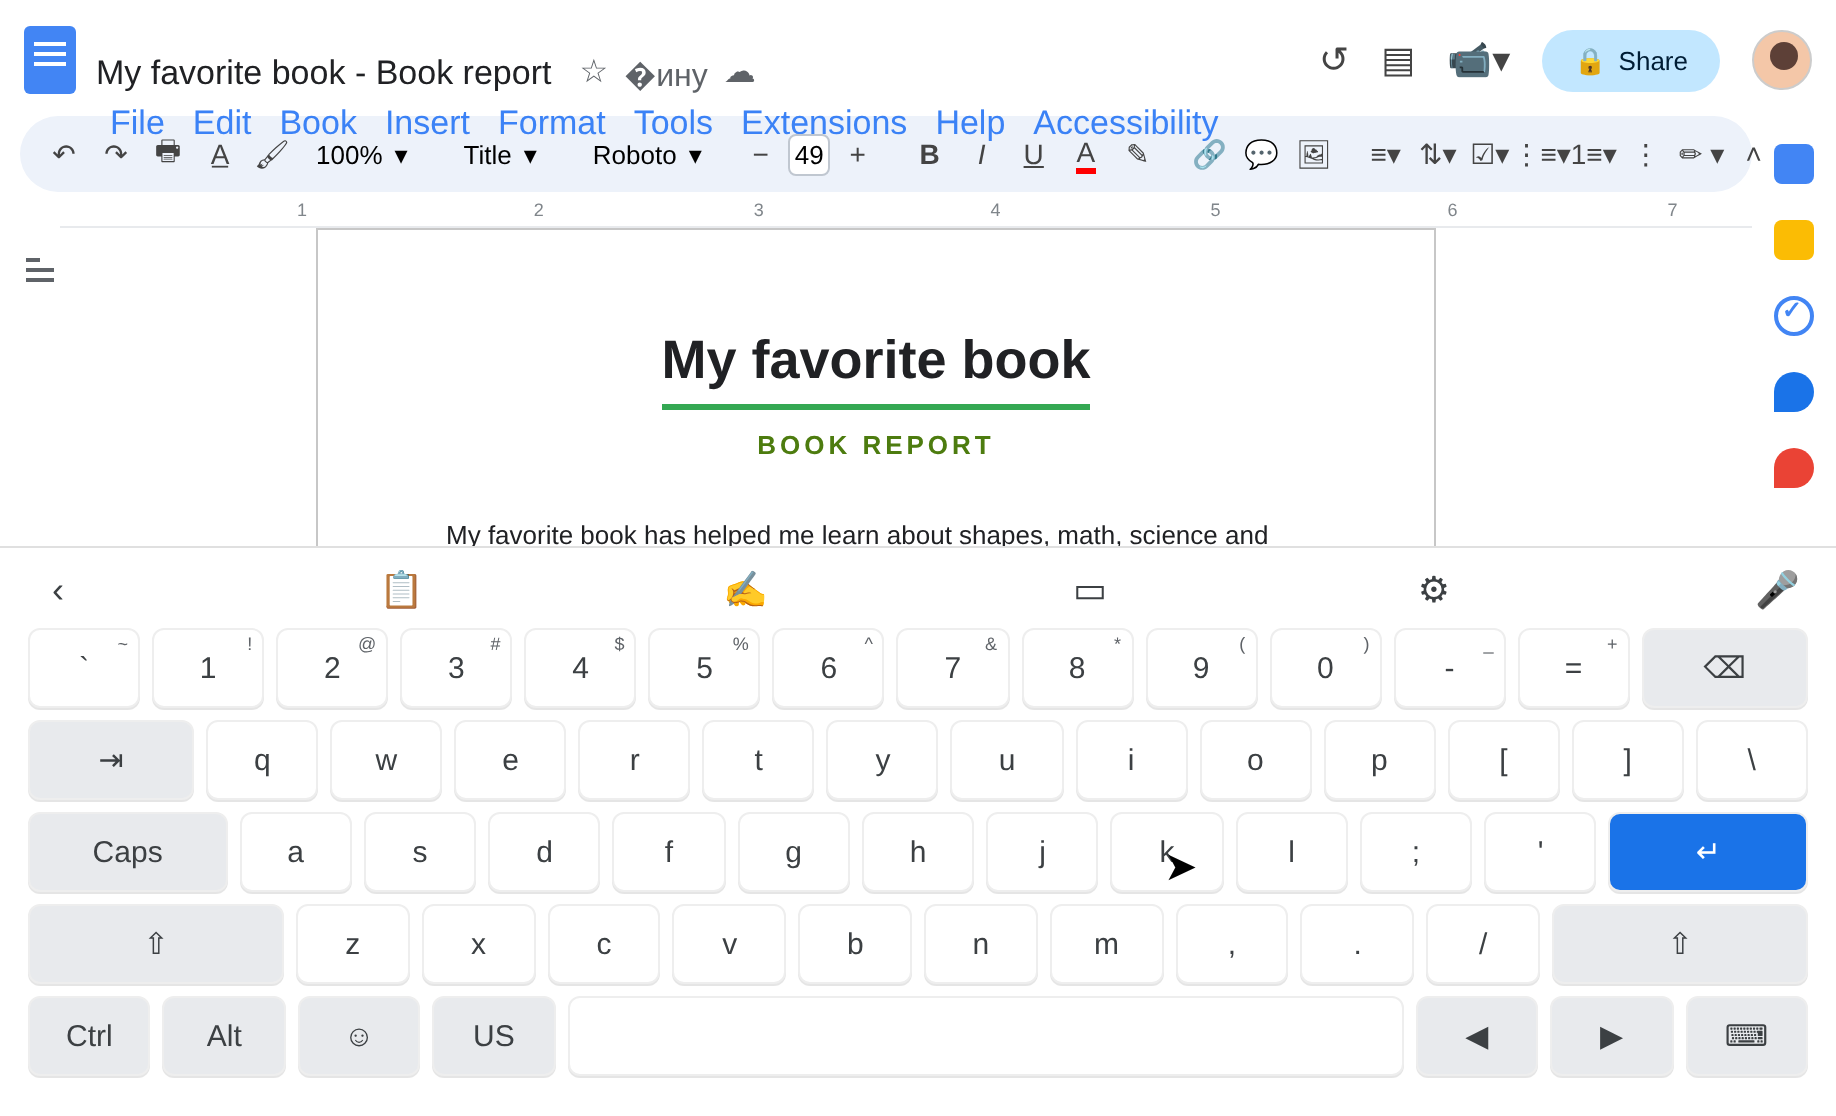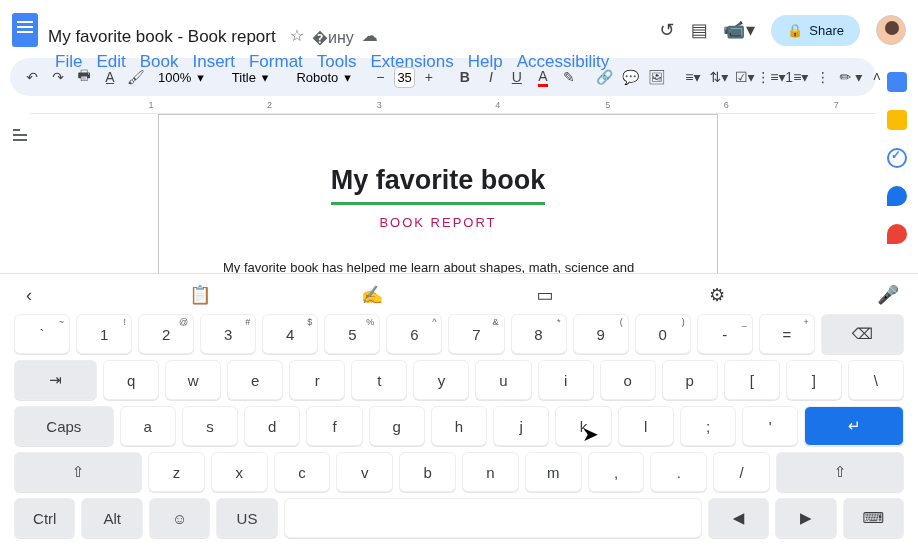--- a/index.html
+++ b/index.html
@@ -30,21 +30,21 @@
   .ruler-mark { position: absolute; top: 0; }
   
   .main-area { display: flex; height: 180px; }
   .left-gutter { width: 58px; padding: 8px; }
   .outline-btn { width: 28px; height: 28px; display: flex; flex-direction: column; gap: 3px; padding: 7px 5px; cursor: pointer; }
   .outline-btn div { height: 2px; background: #5f6368; }
   .outline-btn div:nth-child(1){width:40%} .outline-btn div:nth-child(2){width:80%} .outline-btn div:nth-child(3){width:80%}
   .page { flex: 0 0 560px; background: #fff; border: 1px solid #c7c7c7; margin-left: 100px; padding: 50px 64px 20px; }
   .p-title { font-size: 27px; font-weight: 700; text-align: center; color: #202124; padding-bottom: 6px; border-bottom: 3px solid #34A853; display: inline-block; }
   .p-title-wrap { text-align: center; }
-  .p-sub { font-size: 13px; letter-spacing: 2px; text-align: center; margin-top: 10px; color: #be185d; font-weight: 400; }
+  .p-sub { font-size: 13px; letter-spacing: 2px; text-align: center; margin-top: 10px; color: #4d7c0f; font-weight: 700; }
   .p-body { font-size: 13px; color: #202124; margin-top: 28px; line-height: 1.6; }
   
   .side-panel { position: absolute; right: 0; top: 60px; width: 42px; display: flex; flex-direction: column; align-items: center; gap: 18px; padding-top: 12px; }
   .sp-icon { width: 20px; height: 20px; border-radius: 4px; cursor: pointer; }
   .sp-cal { background: #4285F4; } .sp-keep { background: #FBBC04; } .sp-tasks { background: #fff; border: 2px solid #4285F4; border-radius: 50%; position:relative; } .sp-tasks::after{content:'✓';position:absolute;top:-2px;left:2px;color:#4285F4;font-size:12px;font-weight:bold;} .sp-contacts { background: #1A73E8; border-radius: 50% 50% 50% 0; } .sp-maps { background: #EA4335; border-radius: 50% 50% 50% 0; }
 
   .keyboard { position: absolute; bottom: 0; left: 0; right: 0; background: #fff; padding: 6px 14px 14px; border-top: 1px solid #e0e0e0; border-radius: 0 0 20px 20px; }
   .kb-top { display: flex; align-items: center; justify-content: space-between; padding: 4px 0 8px; }
   .kb-top-icon { color: #3c4043; font-size: 18px; cursor: pointer; width: 30px; text-align: center; }
   .kb-row { display: flex; gap: 6px; margin-bottom: 6px; }
@@ -106,21 +106,21 @@
       <span>Title</span>
       <span style="margin-left:auto">▾</span>
     </div>
   <div class="tb-sep"></div>
   <div class="tb-select" style="width:68px">
       <span>Roboto</span>
       <span style="margin-left:auto">▾</span>
     </div>
   <div class="tb-sep"></div>
   <div class="tb-item">−</div>
-  <div class="tb-num">35</div>
+  <div class="tb-num">49</div>
   <div class="tb-item">+</div>
   <div class="tb-sep"></div>
   <div class="tb-item">
       <b>B</b>
     </div>
   <div class="tb-item">
       <i>I</i>
     </div>
   <div class="tb-item">
       <u>U</u>

